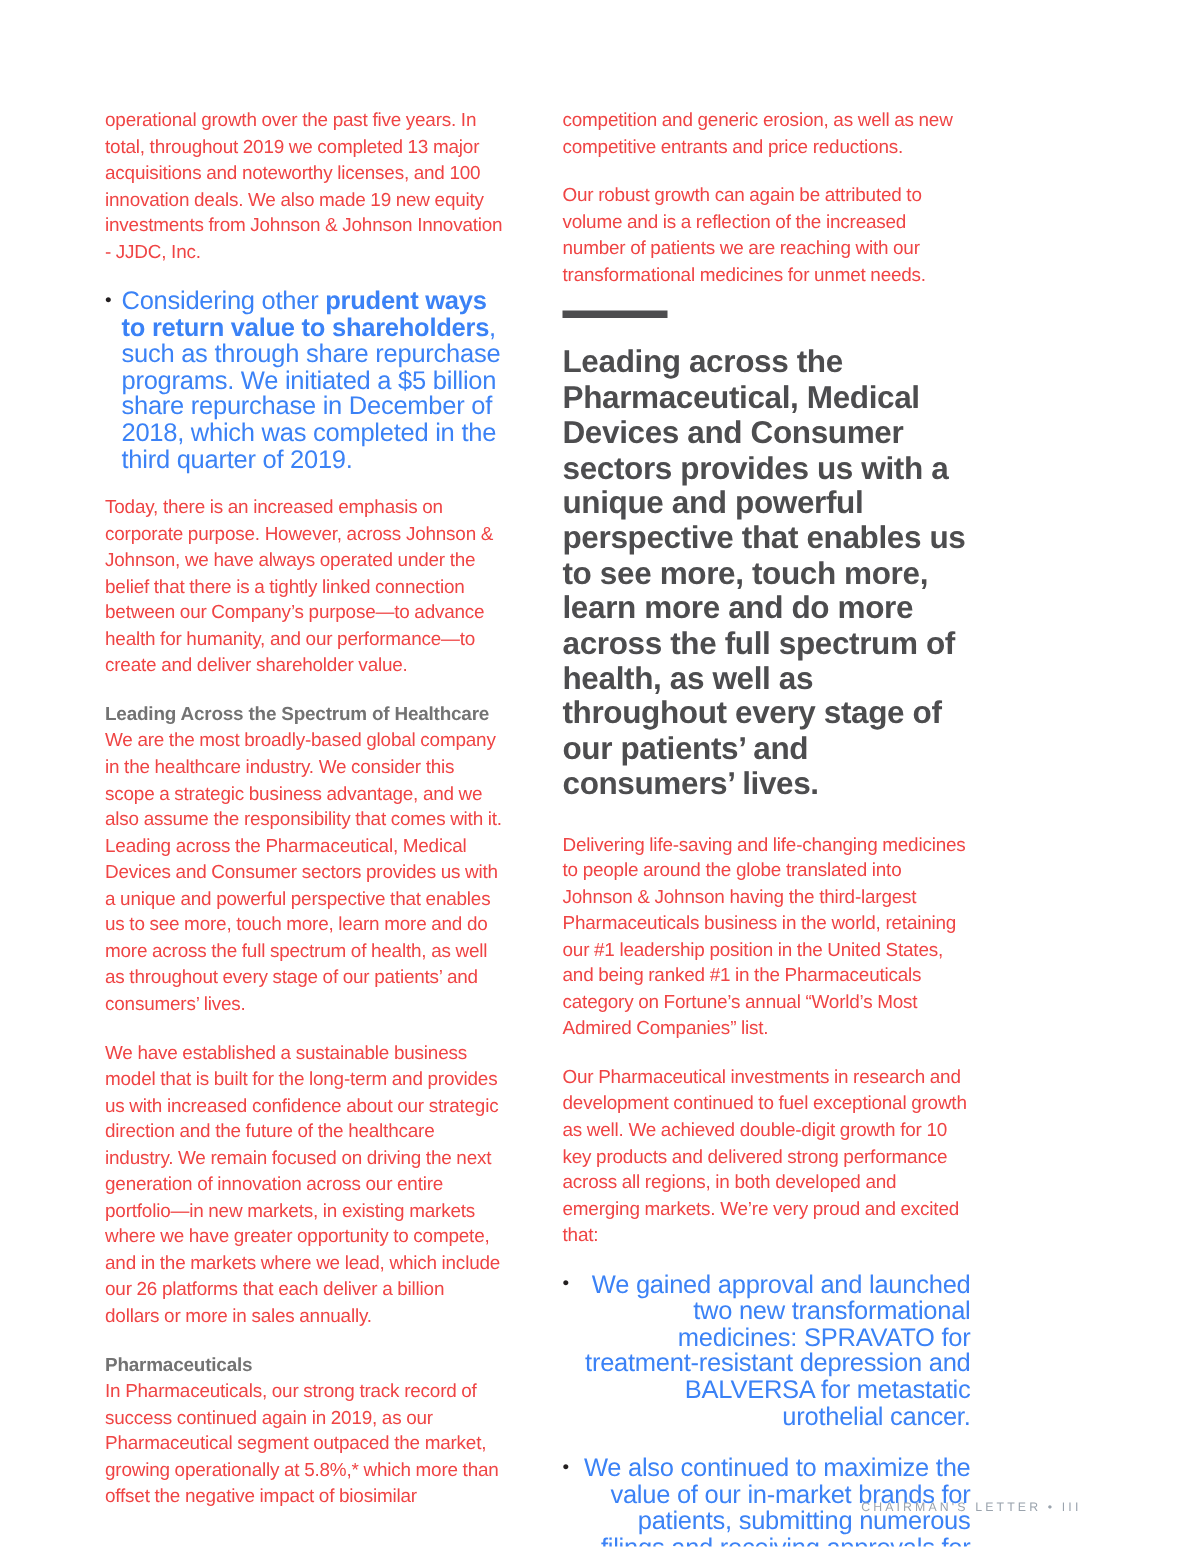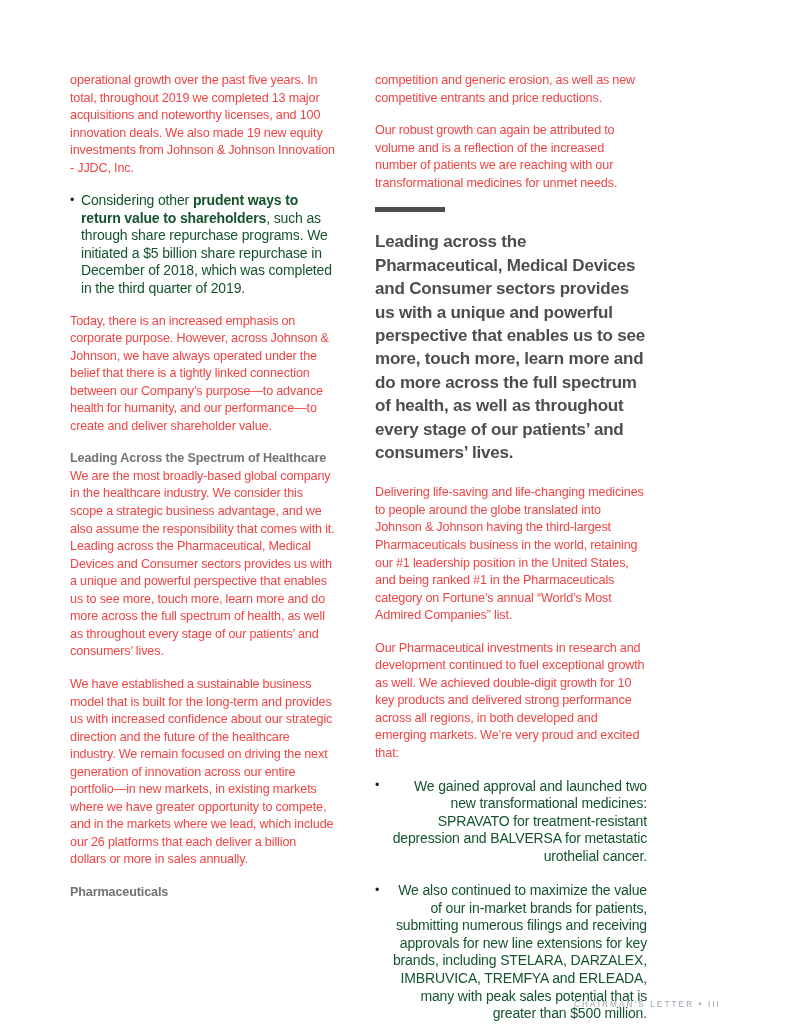--- a/index.html
+++ b/index.html
@@ -65,23 +65,23 @@
   
   ul.bullets {
     margin: 0 0 15px 0;
     padding: 0;
     list-style: none;
   }
   ul.bullets li {
     position: relative;
     padding-left: 11px;
     margin-bottom: 15px;
-    font-size: 14px;
+    font-size: 17px;
     line-height: 17.55px;
-    color: #14532d;
+    color: #3b82f6;
     letter-spacing: -0.01em;
   }
   ul.bullets li:last-child {
     margin-bottom: 0;
   }
   ul.bullets li::before {
     content: "\2022";
     position: absolute;
     left: 0;
     top: -0.5px;
@@ -99,21 +99,21 @@
 
   
   .rule {
     width: 70px;
     height: 5px;
     background: #4d4d4f;
     margin: 7px 0 18px 0;
   }
   .pullquote {
     margin: 0 0 20px 0;
-    font-size: 17px;
+    font-size: 21px;
     line-height: 23.4px;
     font-weight: bold;
     color: #4d4d4f;
     letter-spacing: -0.012em;
   }
 
   
   .footer {
     position: absolute;
     right: 70px;
@@ -148,20 +148,21 @@
       <p class="body">Today, there is an increased emphasis on corporate purpose. However, across Johnson &amp; Johnson, we have always operated under the belief that there is a tightly linked connection between our Company’s purpose—to advance health for humanity, and our performance—to create and deliver shareholder value.</p>
 
       <h3 class="section-head">Leading Across the Spectrum of Healthcare</h3>
 
       <p class="body">We are the most broadly-based global company in the healthcare industry. We consider this scope a strategic business advantage, and we also assume the responsibility that comes with it. Leading across the Pharmaceutical, Medical Devices and Consumer sectors provides us with a unique and powerful perspective that enables us to see more, touch more, learn more and do more across the full spectrum of health, as well as throughout every stage of our patients’ and consumers’ lives.</p>
 
       <p class="body">We have established a sustainable business model that is built for the long-term and provides us with increased confidence about our strategic direction and the future of the healthcare industry. We remain focused on driving the next generation of innovation across our entire portfolio—in new markets, in existing markets where we have greater opportunity to compete, and in the markets where we lead, which include our 26 platforms that each deliver a billion dollars or more in sales annually.</p>
 
       <h3 class="section-head">Pharmaceuticals</h3>
 
+      <p class="body tight">In Pharmaceuticals, our strong track record of success continued again in 2019, as our Pharmaceutical segment outpaced the market, growing operationally at 5.8%,* which more than offset the negative impact of biosimilar</p>
 
     </div>
 
     <div class="col right">
 
       <p class="body">competition and generic erosion, as well as new competitive entrants and price reductions.</p>
 
       <p class="body">Our robust growth can again be attributed to volume and is a reflection of the increased number of patients we are reaching with our transformational medicines for unmet needs.</p>
 
       <div class="rule"></div>

